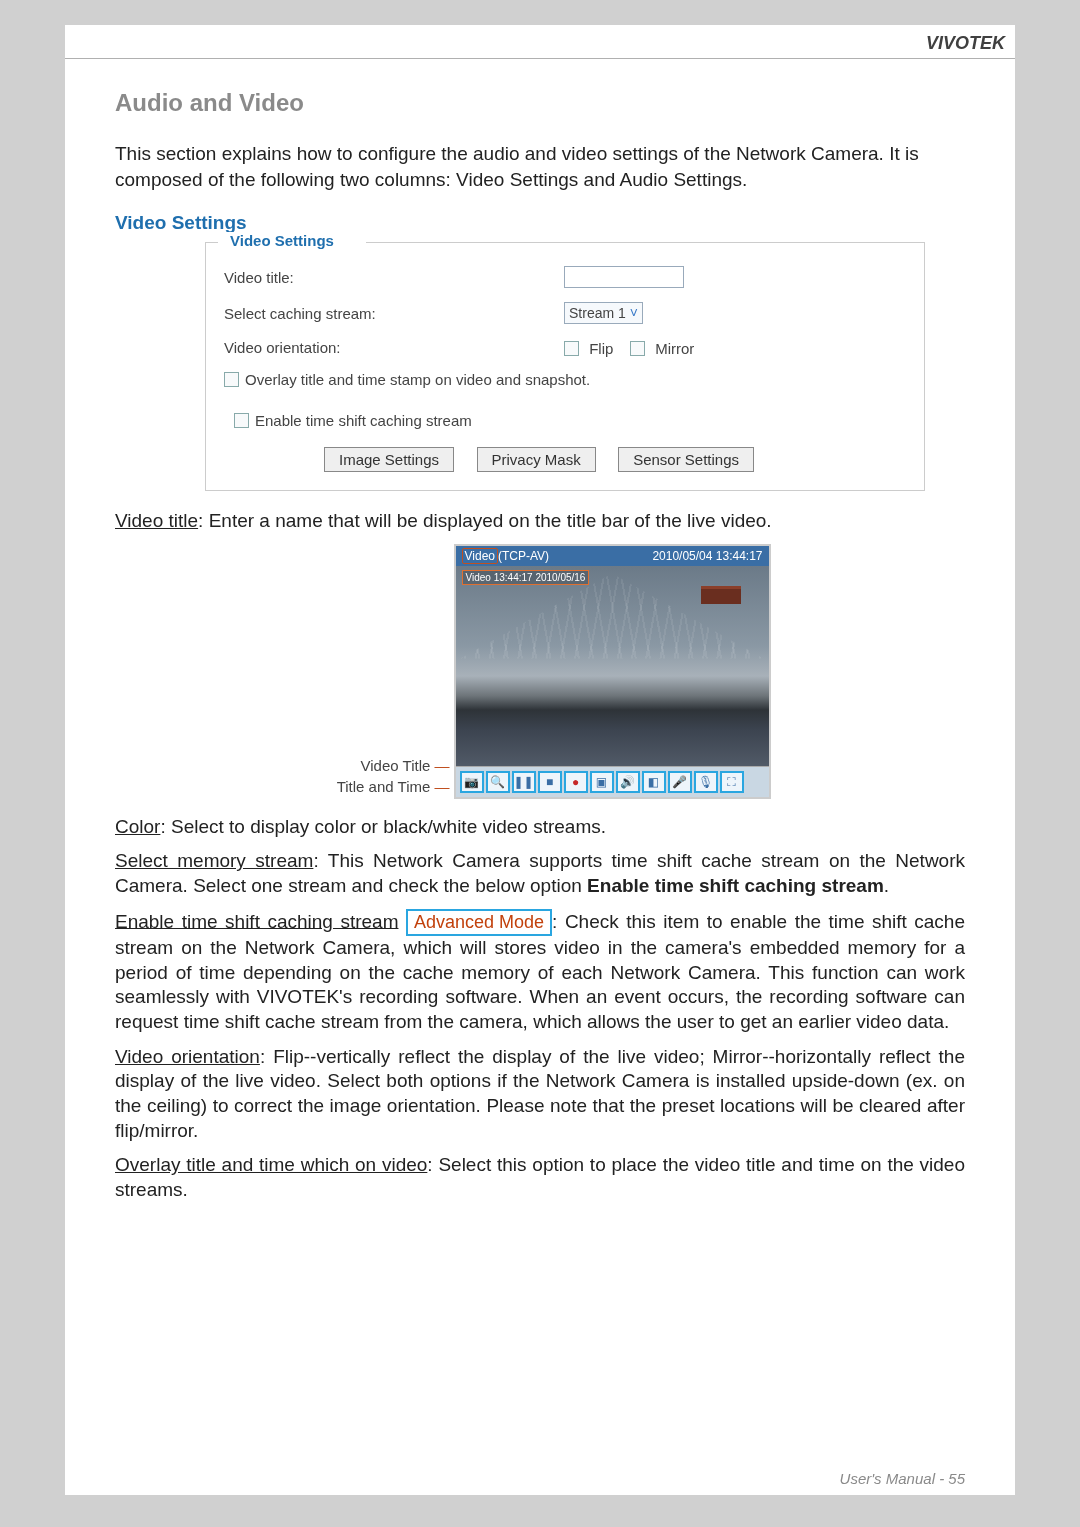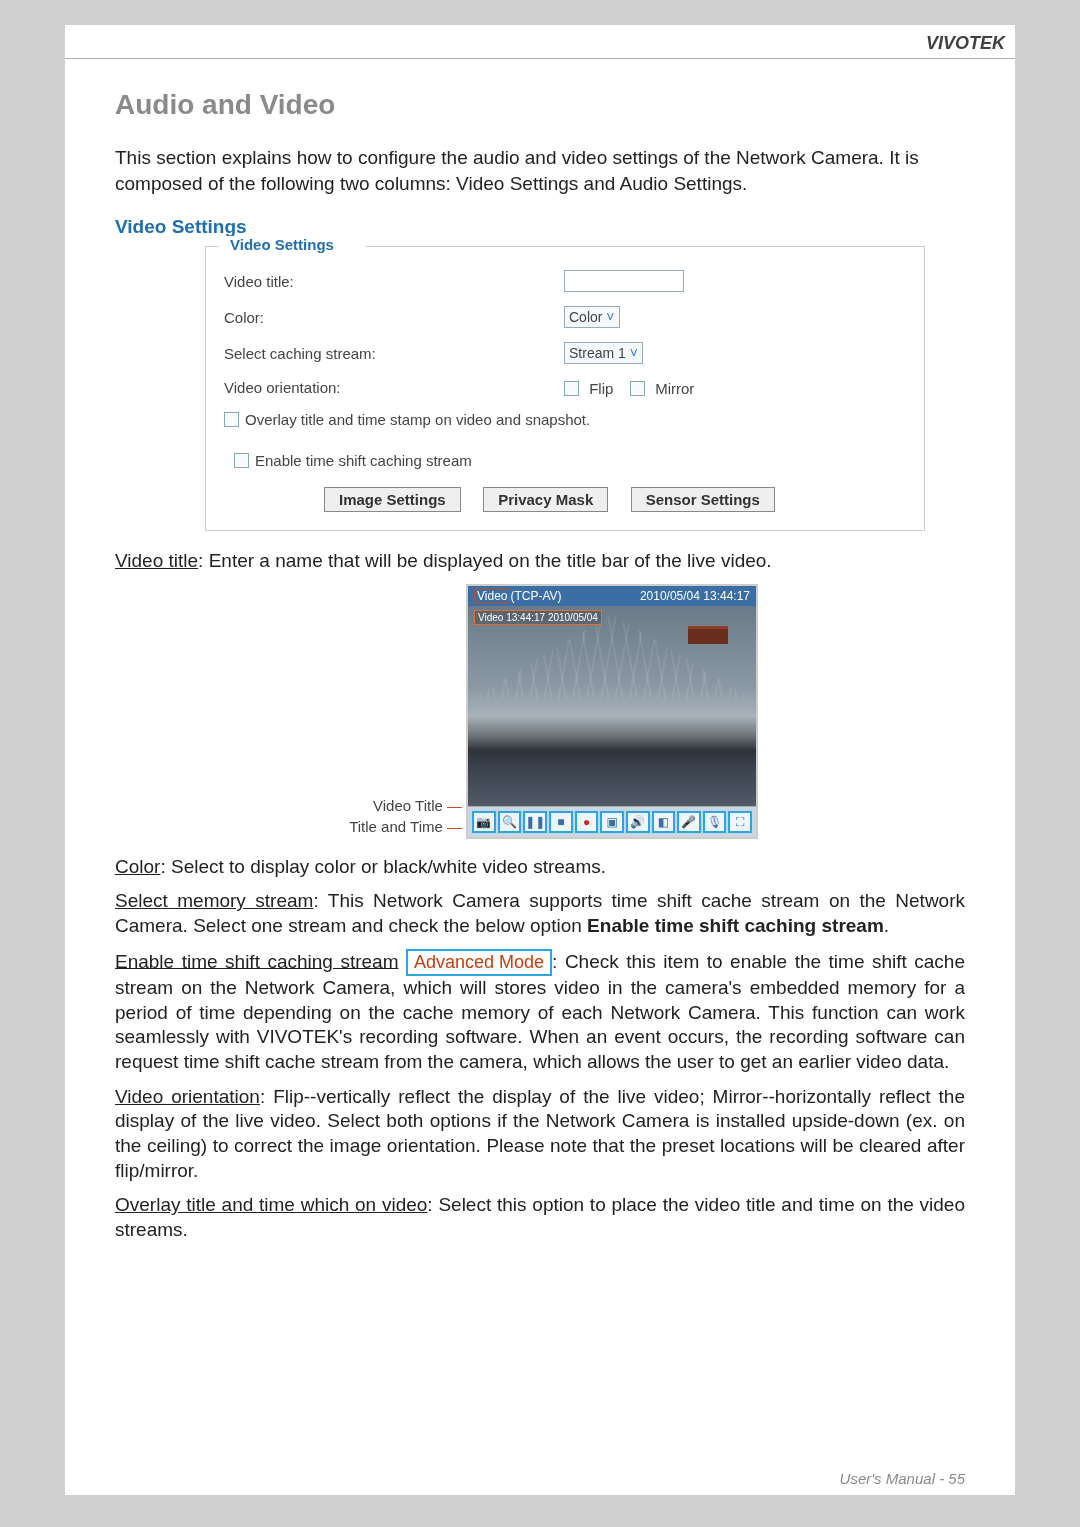--- a/index.html
+++ b/index.html
@@ -28,21 +28,21 @@
   }
   .header-rule {
     border-top: 1px solid #b0b0b0;
     margin-bottom: 30px;
   }
   .content {
     padding: 0 50px;
   }
   h1.section-title {
     color: #8a8a8a;
-    font-size: 28px;
+    font-size: 24px;
     font-weight: bold;
     margin-bottom: 24px;
   }
   .intro { font-size: 19px; line-height: 1.35; color: #222; margin-bottom: 20px; }
   .subhead-blue { color: #1f6fae; font-weight: bold; font-size: 19px; margin-bottom: 8px; }
   .fieldset-wrap {
     margin: 0 0 18px 90px;
     border: 1px solid #ccc;
     border-top: none;
     padding: 10px 18px 18px 18px;
@@ -61,34 +61,34 @@
     position:absolute; top:-10px; left:20px;
     color:#1f6fae; font-weight:bold; font-size:15px; background:#fff; padding:0 4px;
   }
   .form-row { display:flex; align-items:center; margin:14px 0; font-size:15px; color:#444;}
   .form-label { width: 340px; }
   .text-input { border:1px solid #9ab; height:22px; width:120px; padding:0 4px;}
   .select { border:1px solid #9ab; height:22px; font-size:14px; background:#f6f9fc; }
   .select-arrow { color:#3a7ac8; }
   .checkbox-box { display:inline-block; width:15px; height:15px; border:1px solid #8aa; background:#f8fafb; vertical-align:middle; margin-right:6px;}
   .cb-label { font-size:15px; color:#444; vertical-align:middle;}
-  .btn-row { margin-top:18px; margin-left:100px;font-weight:bold;}
+  .btn-row { margin-top:18px; margin-left:100px;}
   .btn { display:inline-block; border:1px solid #888; background:#efefef; padding:3px 14px; font-size:15px; margin-right:18px; cursor:pointer;}
   .bodytext { font-size:19px; line-height:1.3; color:#222; margin: 10px 0; text-align: justify;}
   .under { text-decoration: underline; }
   .bold { font-weight: bold; }
   .adv-badge { display:inline-block; border:2px solid #2aa6e0; padding:0 6px; font-size:18px; color:#c2410c; vertical-align:middle;}
 
   
   .fig-wrap { display:flex; justify-content:center; margin: 8px 0 16px 0;}
   .fig { display:flex; align-items:flex-end; gap:4px;}
   .fig-labels { text-align:right; font-size:15px; color:#444; width:140px;}
   .fig-labels div { margin:4px 0;}
   .lead-line { color:#c05020; }
-  .preview-box { border:2px solid #ccc; width:292px;}
+  .preview-box { border:2px solid #ccc; width:317px;}
   .titlebar { background:#3a6ea5; color:#fff; font-size:12px; padding:3px 6px; display:flex; justify-content:space-between;}
   .titlebar .outlined { border:1px solid #c05020; padding:0 2px; border-radius:2px;}
   .video-area {
     position:relative; height:200px;
     background:
       linear-gradient(180deg,#6b7a88 0%, #8a98a4 40%, #a8b1b9 55%, #6d7479 65%, #2e3338 72%, #3c4450 82%, #515a67 100%);
   }
   .roofline {
     position:absolute; top:8px; left:5px; right:5px; height:85px;
     background:
@@ -120,27 +120,20 @@
     <div class="subhead-blue">Video Settings</div>
 
     <div class="fieldset-wrap">
       <div class="legend-blue">Video Settings</div>
 
       <div class="form-row">
         <div class="form-label">Video title:</div>
         <input class="text-input" value="" style="">
       </div>
 
-      <div class="form-row">
-        <div class="form-label">Color:</div>
-        <span class="select" style="padding:2px 4px;">
-          <span>Color</span>
-          <span class="select-arrow"> ˅</span>
-        </span>
-      </div>
 
       <div class="form-row">
         <div class="form-label">Select caching stream:</div>
         <span class="select" style="padding:2px 4px;">
           <span>Stream 1</span>
           <span class="select-arrow"> ˅</span>
         </span>
       </div>
 
       <div class="form-row">
@@ -183,21 +176,21 @@
         </div>
         <div class="preview-box">
           <div class="titlebar">
             <span>
               <span class="outlined">Video</span><span>(TCP-AV)</span>
             </span>
             <span>2010/05/04 13:44:17</span>
           </div>
           <div class="video-area">
             <div class="roofline"></div>
-            <div class="overlay-stamp">Video 13:44:17  2010/05/04</div>
+            <div class="overlay-stamp">Video 13:44:17  2010/05/16</div>
             <div class="crane"></div>
           </div>
           <div class="toolbar">
             <div class="tb-btn">📷</div>
             <div class="tb-btn">🔍</div>
             <div class="tb-btn">❚❚</div>
             <div class="tb-btn">■</div>
             <div class="tb-btn" style="color:#c62828;">●</div>
             <div class="tb-btn">▣</div>
             <div class="tb-btn">🔊</div>

